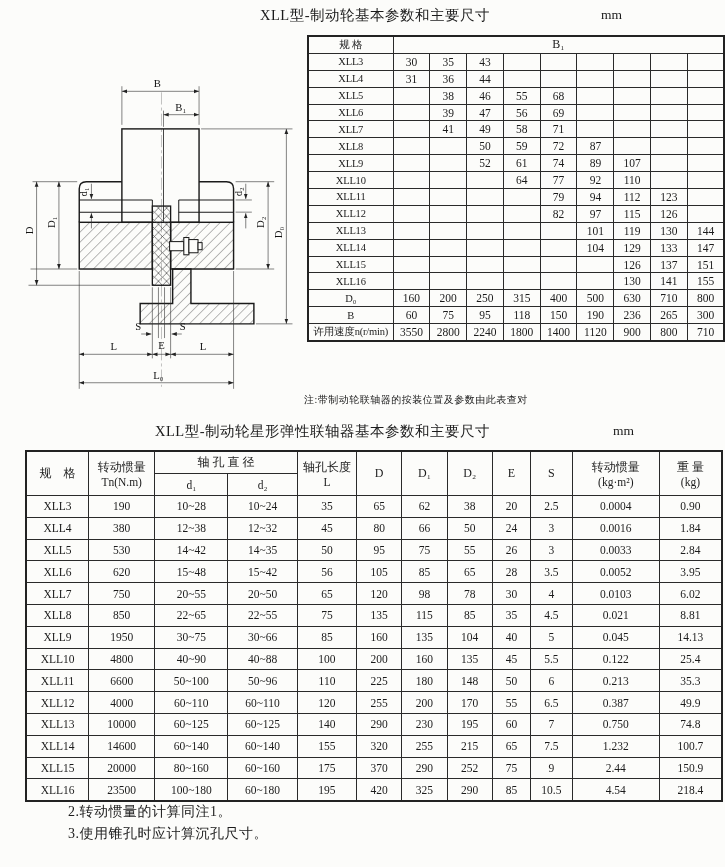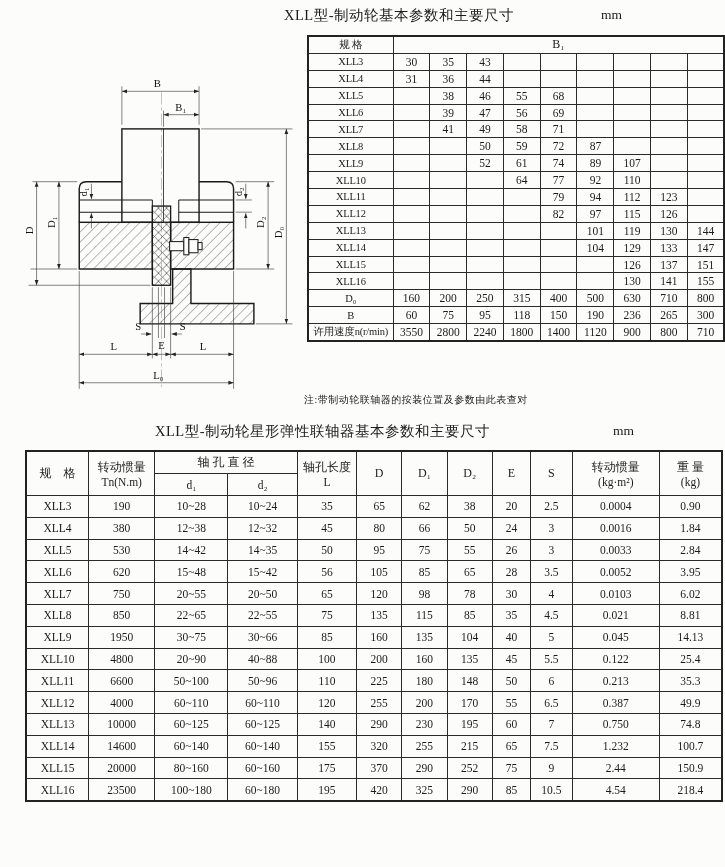--- a/index.html
+++ b/index.html
@@ -37,21 +37,21 @@
   .footnotes .fn.indent{padding-left:30px;}
   
   .diagram{position:absolute;left:20px;top:70px;width:285px;height:330px;}
   .diagram text{font-family:"Liberation Serif","DejaVu Serif",serif;font-size:10.5px;fill:#111;}
 </style>
 </head>
 <body>
 
 <div class="page">
 
-  <div class="title" style="left:284px;top:6px;">XLL型-制动轮基本参数和主要尺寸</div>
+  <div class="title" style="left:260px;top:6px;">XLL型-制动轮基本参数和主要尺寸</div>
   <div class="unit" style="left:601px;top:7px;">mm</div>
 
   <svg class="diagram" viewBox="0 0 280 325">
     <defs>
       <marker id="ar" markerWidth="9" markerHeight="8" refX="8.5" refY="4" orient="auto-start-reverse">
         <path d="M0,0.9 L8.5,4 L0,7.1 Z" fill="#222"></path>
       </marker>
       <pattern id="hatch" width="7" height="7" patternUnits="userSpaceOnUse" patternTransform="rotate(45)">
         <line x1="0" y1="0" x2="0" y2="7" stroke="#555" stroke-width="0.8"></line>
       </pattern>
@@ -515,21 +515,21 @@
           <td>135</td>
           <td>104</td>
           <td>40</td>
           <td>5</td>
           <td>0.045</td>
           <td>14.13</td>
         </tr>
         <tr>
           <td class="lab">XLL10</td>
           <td>4800</td>
-          <td>20~90</td>
+          <td>40~90</td>
           <td>40~88</td>
           <td>100</td>
           <td>200</td>
           <td>160</td>
           <td>135</td>
           <td>45</td>
           <td>5.5</td>
           <td>0.122</td>
           <td>25.4</td>
         </tr>
@@ -614,15 +614,17 @@
           <td>290</td>
           <td>85</td>
           <td>10.5</td>
           <td>4.54</td>
           <td>218.4</td>
         </tr>
       </tbody>
   </table>
 
   <div class="footnotes">
+    <div class="fn indent">2.转动惯量的计算同注1。</div>
+    <div class="fn indent">3.使用锥孔时应计算沉孔尺寸。</div>
   </div>
 
 </div>
 
 </body></html>

